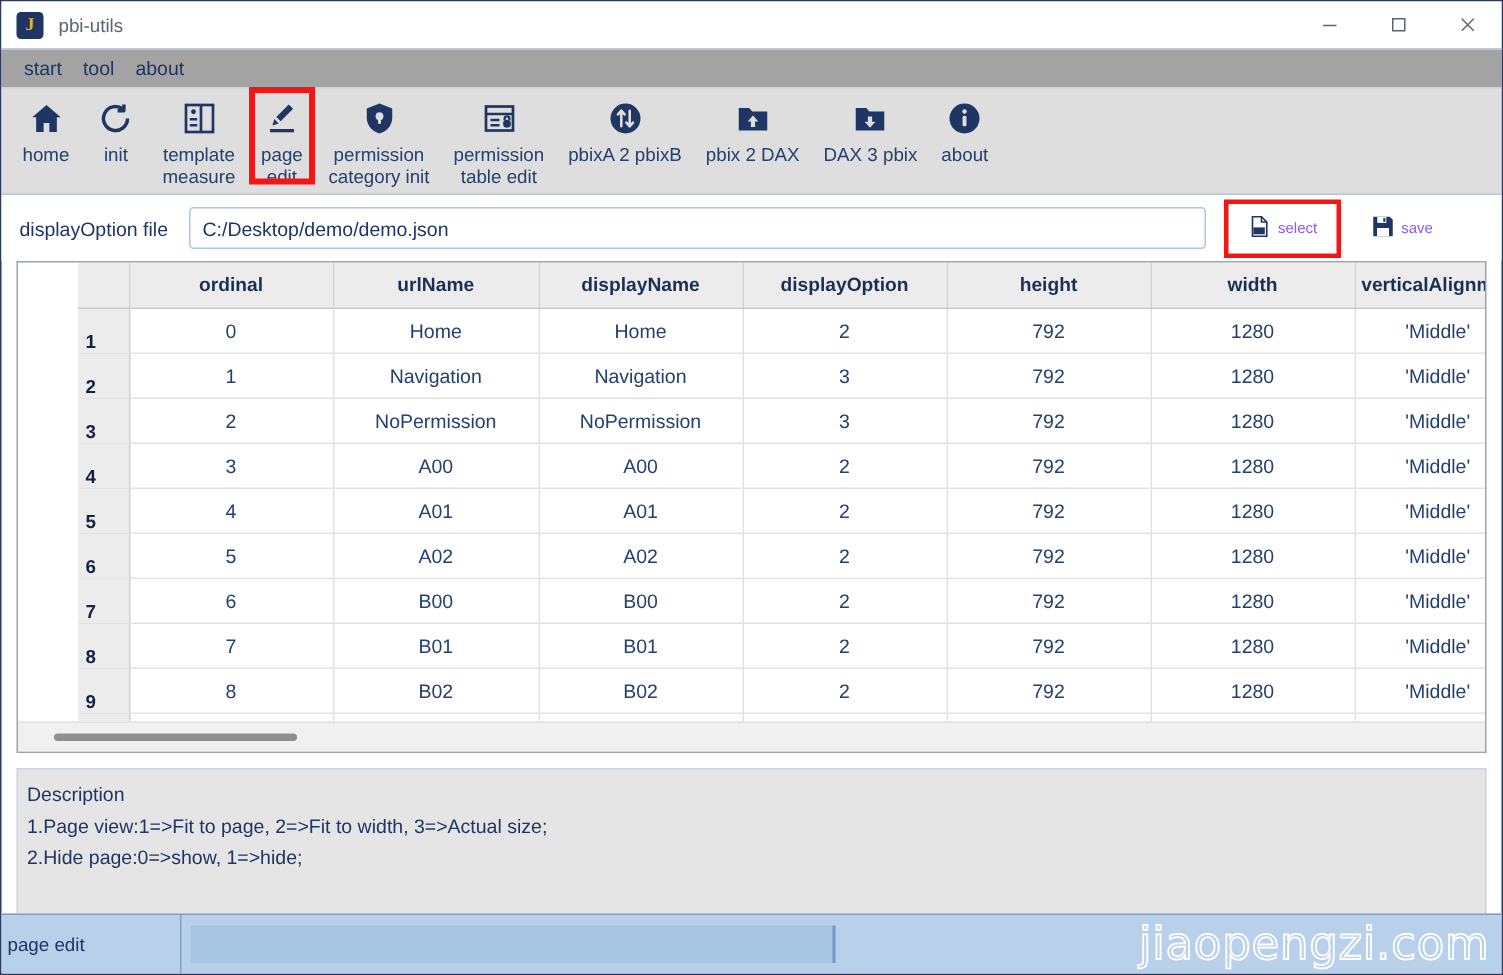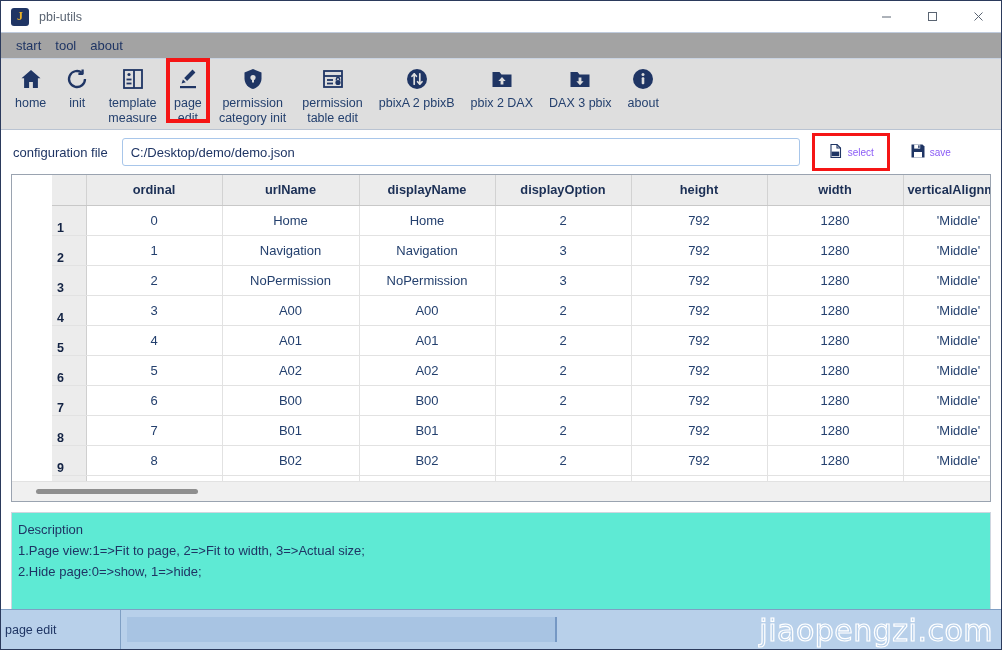--- a/index.html
+++ b/index.html
@@ -199,21 +199,21 @@
     background: #8f8f8f; border-radius: 3px;
   }
 
   
   .descbox {
     margin: 10px 10px 0 10px;
     flex: 1;
     border-top: 1px solid #cfd6e0;
     border-left: 1px solid #cfd6e0;
     border-right: 1px solid #cfd6e0;
-    background: #5eead4;
+    background: #e5e5e5;
     padding: 6px 6px 0 6px;
     overflow: hidden;
   }
   .descline {
     font-size: 13px; color: #1f3564;
     line-height: 21px;
     white-space: nowrap;
   }
 
   
@@ -395,21 +395,21 @@
           <circle cx="12" cy="12" r="10" fill="currentColor"></circle>
           <circle cx="12" cy="7.4" r="1.5" fill="#dedede"></circle>
           <rect x="10.7" y="10.2" width="2.6" height="7" rx="1" fill="#dedede"></rect>
         </svg>
       </div>
       <div class="lbl">about</div>
     </div>
   </div>
 
   <div class="configrow">
-    <div class="cfg-label">configuration file</div>
+    <div class="cfg-label">displayOption file</div>
     <div class="cfg-input" placeholder="">C:/Desktop/demo/demo.json</div>
 
     <div class="act-btn highlight">
       <span>
         <svg width="16" height="16" viewBox="0 0 16 16" fill="none" stroke="#1f3564" stroke-width="1.1">
           <path d="M3 1.5h6l3.5 3.5v9.5H3z" fill="#ffffff"></path>
           <path d="M9 1.5V5h3.5"></path>
           <rect x="3.6" y="8.6" width="7.6" height="4.6" fill="#1f3564" stroke="none"></rect>
         </svg>
       </span>

